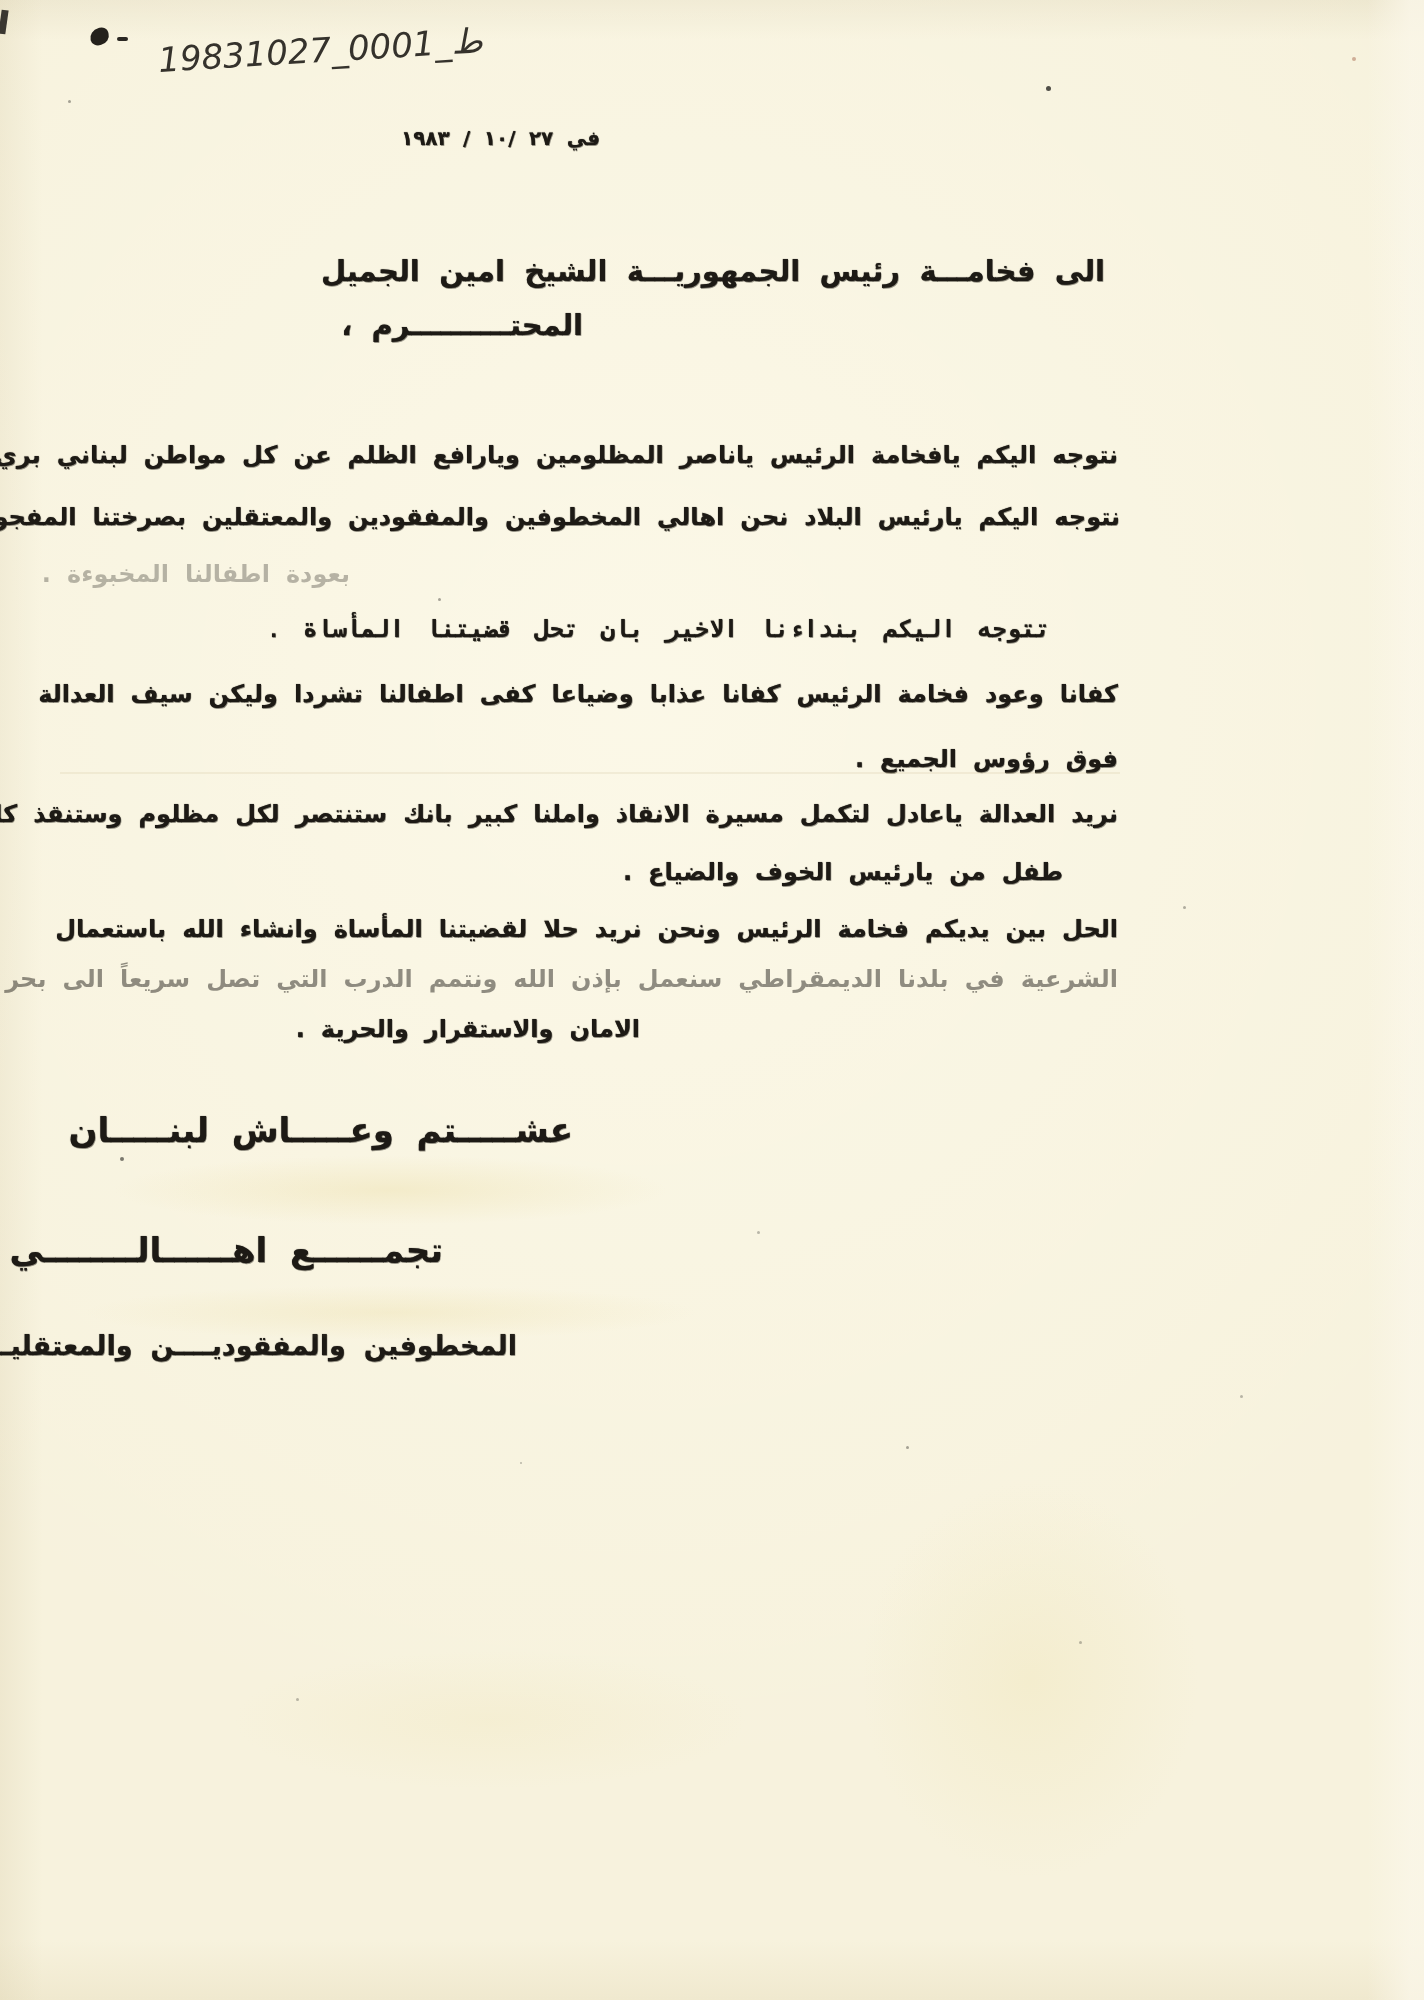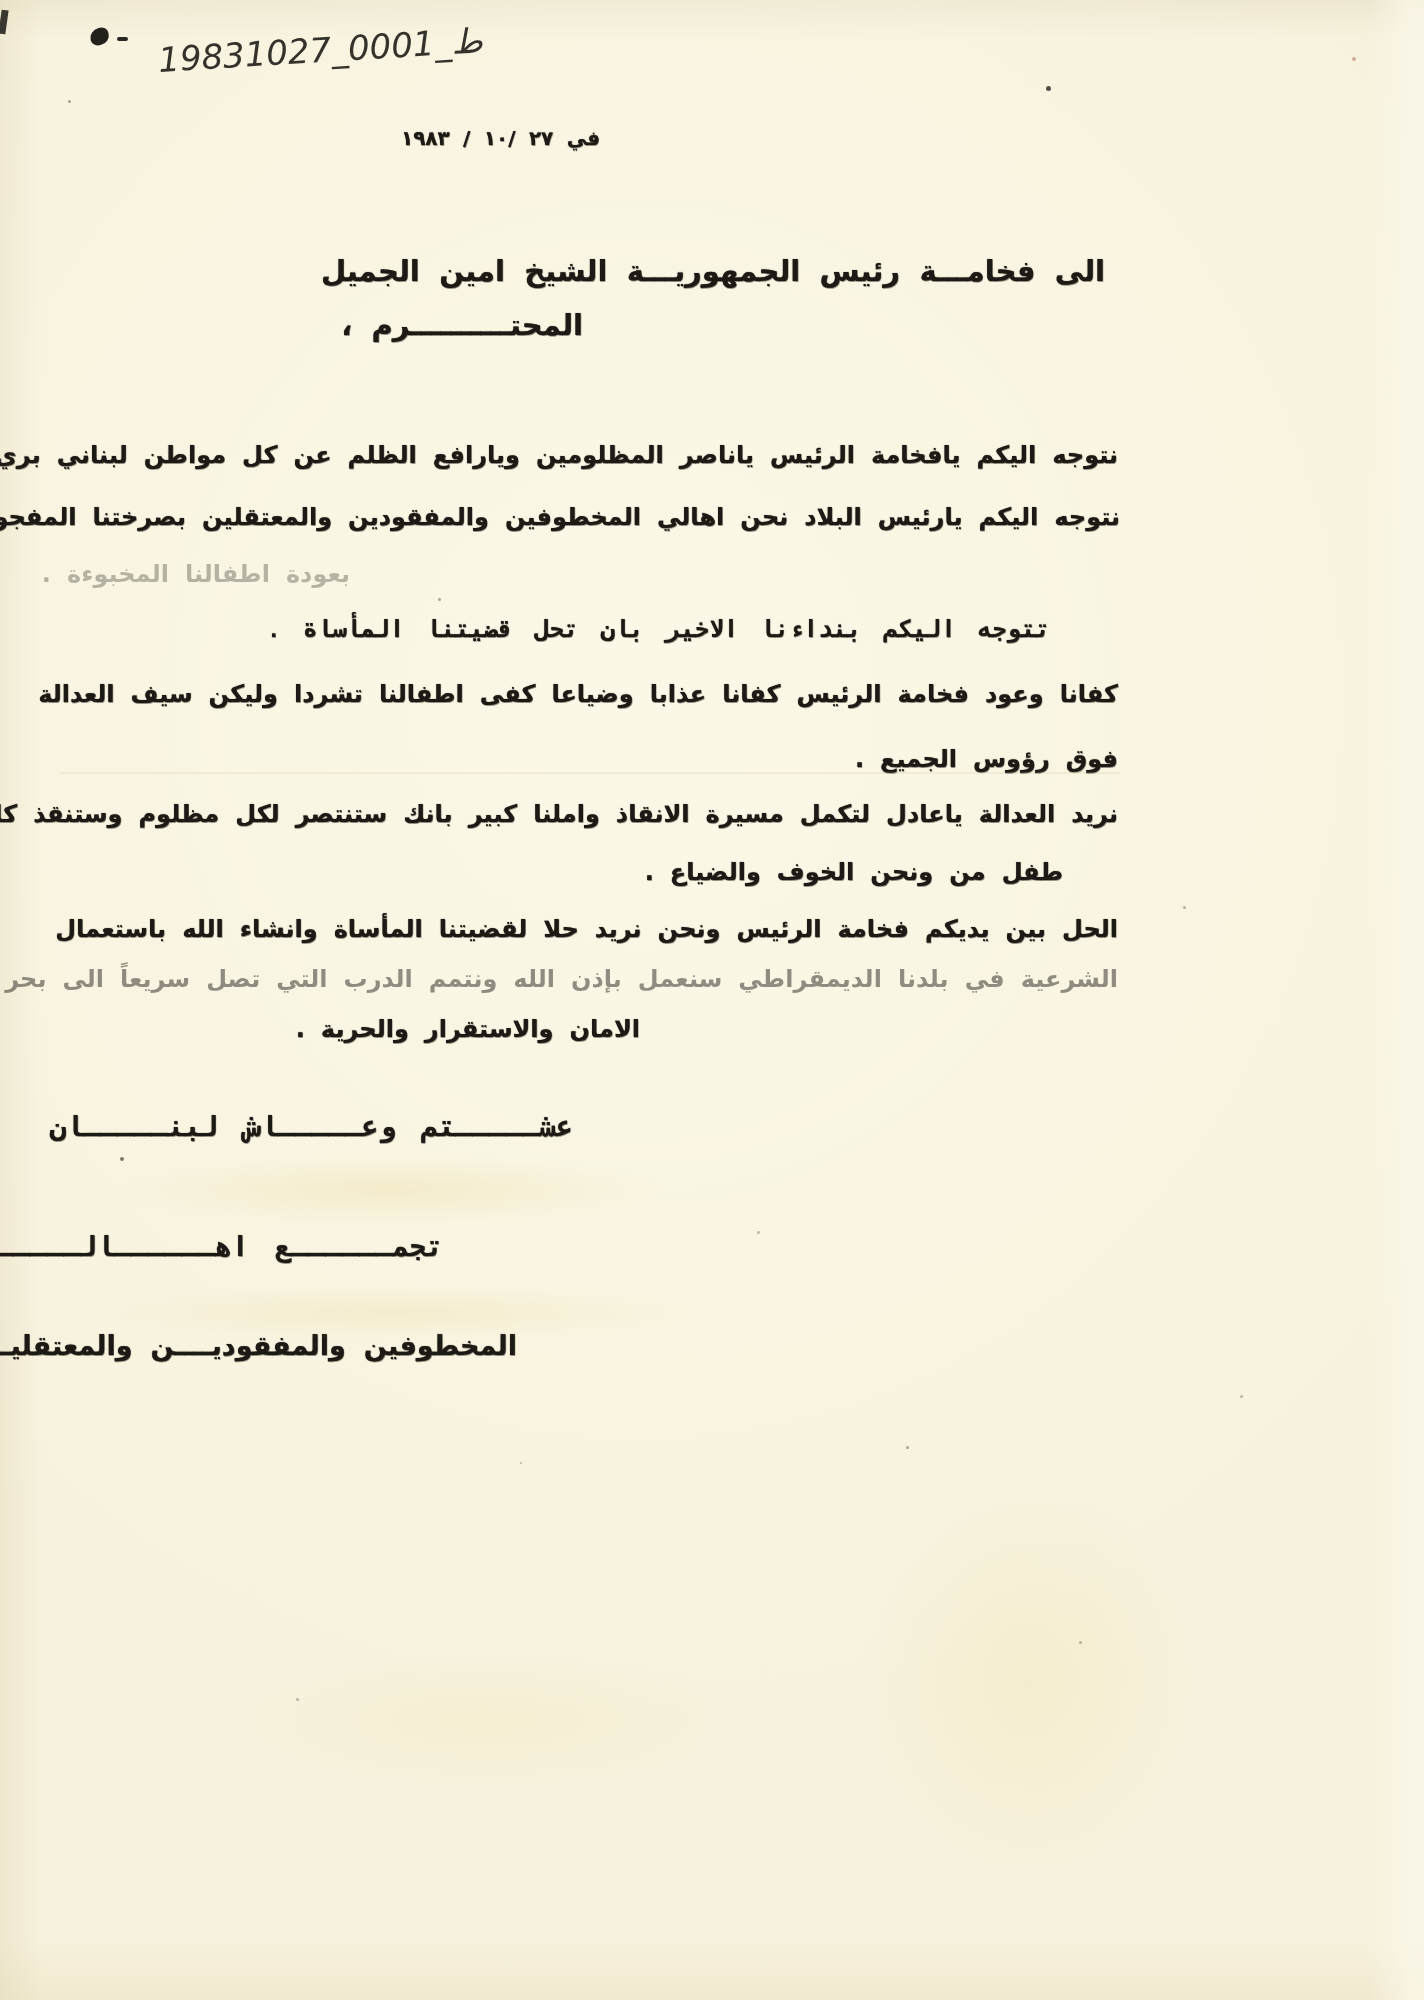--- a/index.html
+++ b/index.html
@@ -27,21 +27,21 @@
     color:var(--ink);
     font-weight:700;
     word-spacing:0.32em;
     text-shadow:0 0 1px rgba(25,22,16,0.75), 0.6px 0.6px 0.4px rgba(25,22,16,0.4);
   }
   .typ{font-size:24px;}
   .faint{opacity:0.30;text-shadow:none;}
   .semifaint{opacity:0.48;text-shadow:none;}
   .date{font-size:20px;}
   .addr{font-size:29px;}
-  .sig{font-size:28px;font-family:Liberation Mono, monospace;}
+  .sig{font-size:34px;}
   .sig-small{font-size:27px;}
   .handwritten{
     position:absolute;left:158px;top:30px;
     font-size:34px;color:#2a2username="";color:#2a2723;
     font-style:italic;letter-spacing:4px;
     transform:rotate(-3.5deg);
     color:#35322c;
     white-space:nowrap;
   }
   .blob{
@@ -69,21 +69,21 @@
 <div class="line addr" style="right:319px;top:254px;">الى فخامـــة رئيس الجمهوريـــة الشيخ امين الجميل</div>
 <div class="line addr" style="right:841px;top:308px;">المحتــــــــــرم ،</div>
 
 <div class="line typ" style="right:306px;top:441px;">نتوجه اليكم يافخامة الرئيس ياناصر المظلومين ويارافع الظلم عن كل مواطن لبناني بريء</div>
 <div class="line typ" style="right:304px;top:503px;">نتوجه اليكم يارئيس البلاد نحن اهالي المخطوفين والمفقودين والمعتقلين بصرختنا المفجوعة</div>
 <div class="line typ faint" style="right:1074px;top:560px;">بعودة اطفالنا المخبوءة .</div>
 <div class="line typ" style="right:374px;top:615px;font-family:Liberation Mono, monospace;">تتوجه اليكم بنداءنا الاخير بان تحل قضيتنا المأساة .</div>
 <div class="line typ" style="right:306px;top:680px;">كفانا وعود فخامة الرئيس كفانا عذابا وضياعا كفى اطفالنا تشردا وليكن سيف العدالة</div>
 <div class="line typ" style="right:306px;top:745px;">فوق رؤوس الجميع .</div>
 <div class="line typ" style="right:306px;top:800px;">نريد العدالة ياعادل لتكمل مسيرة الانقاذ واملنا كبير بانك ستنتصر لكل مظلوم وستنقذ كل</div>
-<div class="line typ" style="right:361px;top:858px;">طفل من ونحن الخوف والضياع .</div>
+<div class="line typ" style="right:361px;top:858px;">طفل من يارئيس الخوف والضياع .</div>
 <div class="line typ" style="right:306px;top:915px;">الحل بين يديكم فخامة الرئيس ونحن نريد حلا لقضيتنا المأساة وانشاء الله باستعمال</div>
 <div class="line typ semifaint" style="right:306px;top:965px;">الشرعية في بلدنا الديمقراطي سنعمل بإذن الله ونتمم الدرب التي تصل سريعاً الى بحر</div>
 <div class="line typ" style="right:784px;top:1015px;">الامان والاستقرار والحرية .</div>
 
 <div class="line sig" style="right:851px;top:1110px;">عشـــــتم وعـــــاش لبنـــــان</div>
 <div class="line sig" style="right:981px;top:1230px;">تجمــــــع اهــــــالــــــــي</div>
 <div class="line sig-small line" style="right:907px;top:1330px;font-weight:700;">المخطوفين والمفقوديــــن والمعتقليــــــن</div>
 
 <div class="stain" style="left:110px;top:1155px;width:560px;height:70px;background:radial-gradient(ellipse at center, rgba(233,218,158,0.35), rgba(233,218,158,0) 70%);"></div>
 <div class="stain" style="left:80px;top:1285px;width:620px;height:55px;background:radial-gradient(ellipse at center, rgba(233,218,158,0.30), rgba(233,218,158,0) 70%);"></div>

